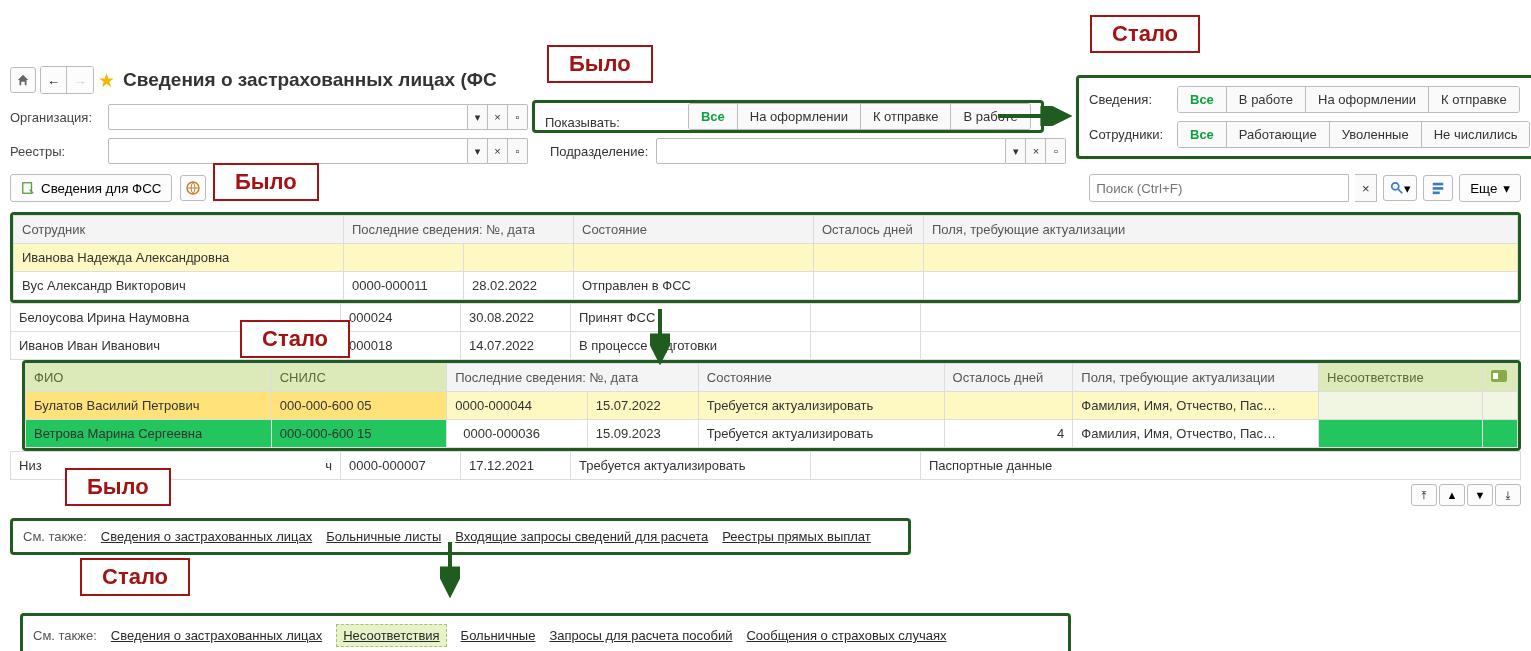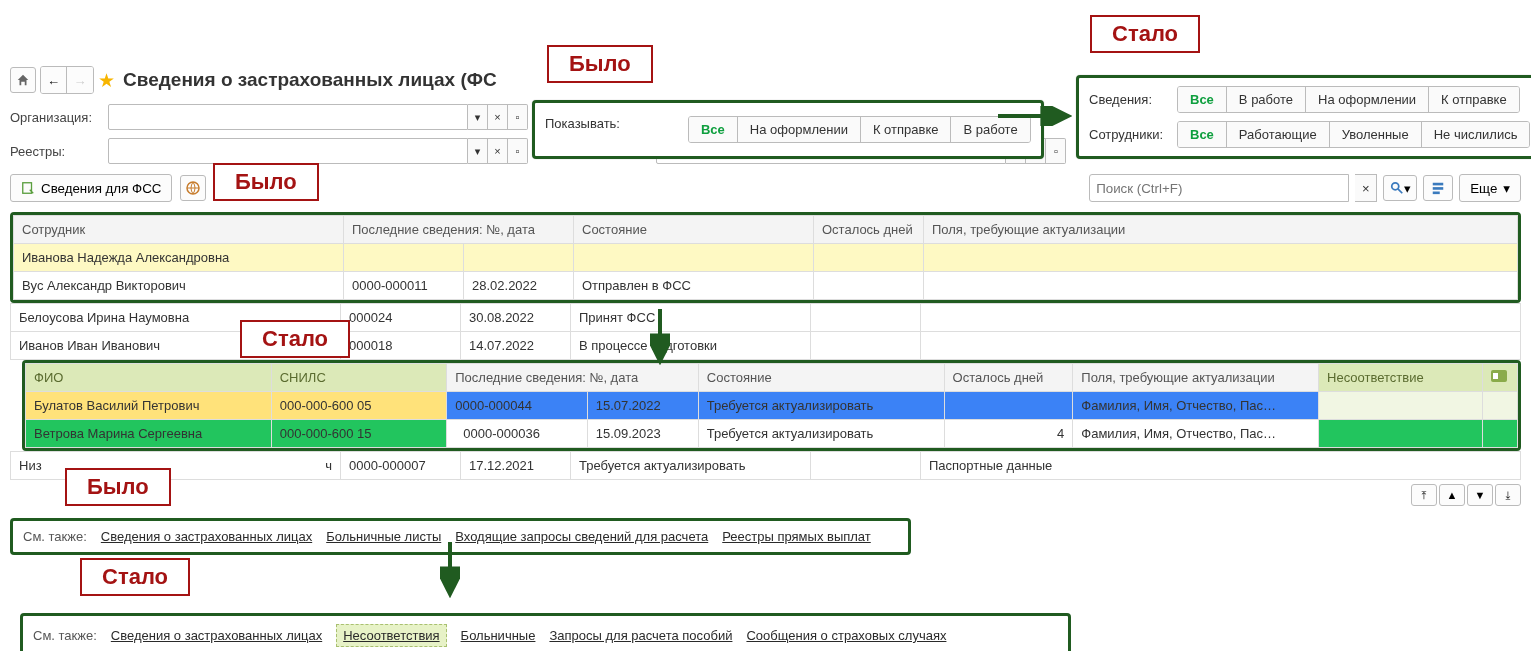--- a/index.html
+++ b/index.html
@@ -34,21 +34,21 @@
   table{border-collapse:collapse;width:100%;table-layout:fixed;}
   th,td{border:1px solid #ddd;padding:6px 8px;text-align:left;font-size:13px;white-space:nowrap;overflow:hidden;text-overflow:ellipsis;}
   th{background:#f4f4f4;font-weight:normal;color:#555;}
   tr.sel td{background:#fef9c3;}
   .tbl-plain{margin:0 10px;}
   .tbl-plain td,.tbl-plain th{border:1px solid #ddd;}
   
   .green-tbl{border:3px solid #205b20;border-radius:4px;margin:0 10px;}
   .green-tbl th{background:#dce9b8;color:#5a6b2f;padding-left:8px;}
   .green-tbl td{background:#22c55e;}
-  .green-tbl tr.lightrow td:nth-child(n+3){background:#3b82f6;}
+  .green-tbl tr.lightrow td:nth-child(n+3){background:#fef9c3;}
   
   .links-bar{border:3px solid #205b20;border-radius:4px;margin:8px 10px;padding:8px 10px;display:flex;align-items:center;gap:14px;flex-wrap:wrap;}
   .links-bar a{color:#2a2a2a;}
   .links-label{color:#555;}
   .pill{background:#e7f2c7;padding:3px 6px;border:1px dashed #a9c070;}
   
   .nav-btns{display:flex;justify-content:flex-end;gap:2px;padding:4px 10px;}
   .nav-btns .icon-btn{width:24px;height:22px;font-size:11px;}
   
   .search-wrap{display:flex;align-items:center;margin-left:auto;gap:6px;}
@@ -89,21 +89,21 @@
 <svg width="20" height="60">
       <defs>
         <marker id="ah3" viewBox="0 0 10 10" refX="8" refY="5" markerWidth="8" markerHeight="8" orient="auto">
           <path d="M0,0 L10,5 L0,10 z" fill="#205b20"></path>
         </marker>
       </defs>
       <line x1="10" y1="2" x2="10" y2="52" stroke="#205b20" stroke-width="4" marker-end="url(#ah3)"></line>
     </svg>
 </div>
 
-<div class="frame" style="left:532px;top:100px;padding:13px 10px;display:flex;align-items:flex-start;">
+<div class="frame" style="left:532px;top:100px;padding:0 10px;display:flex;align-items:flex-end;">
   <span class="seg-label">Показывать:</span>
   <span style="width:60px;display:inline-block;"></span>
   <div class="seg">
     <div class="seg-item active">Все</div>
     <div class="seg-item">На оформлении</div>
     <div class="seg-item">К отправке</div>
     <div class="seg-item">В работе</div>
   </div>
 </div>
 

